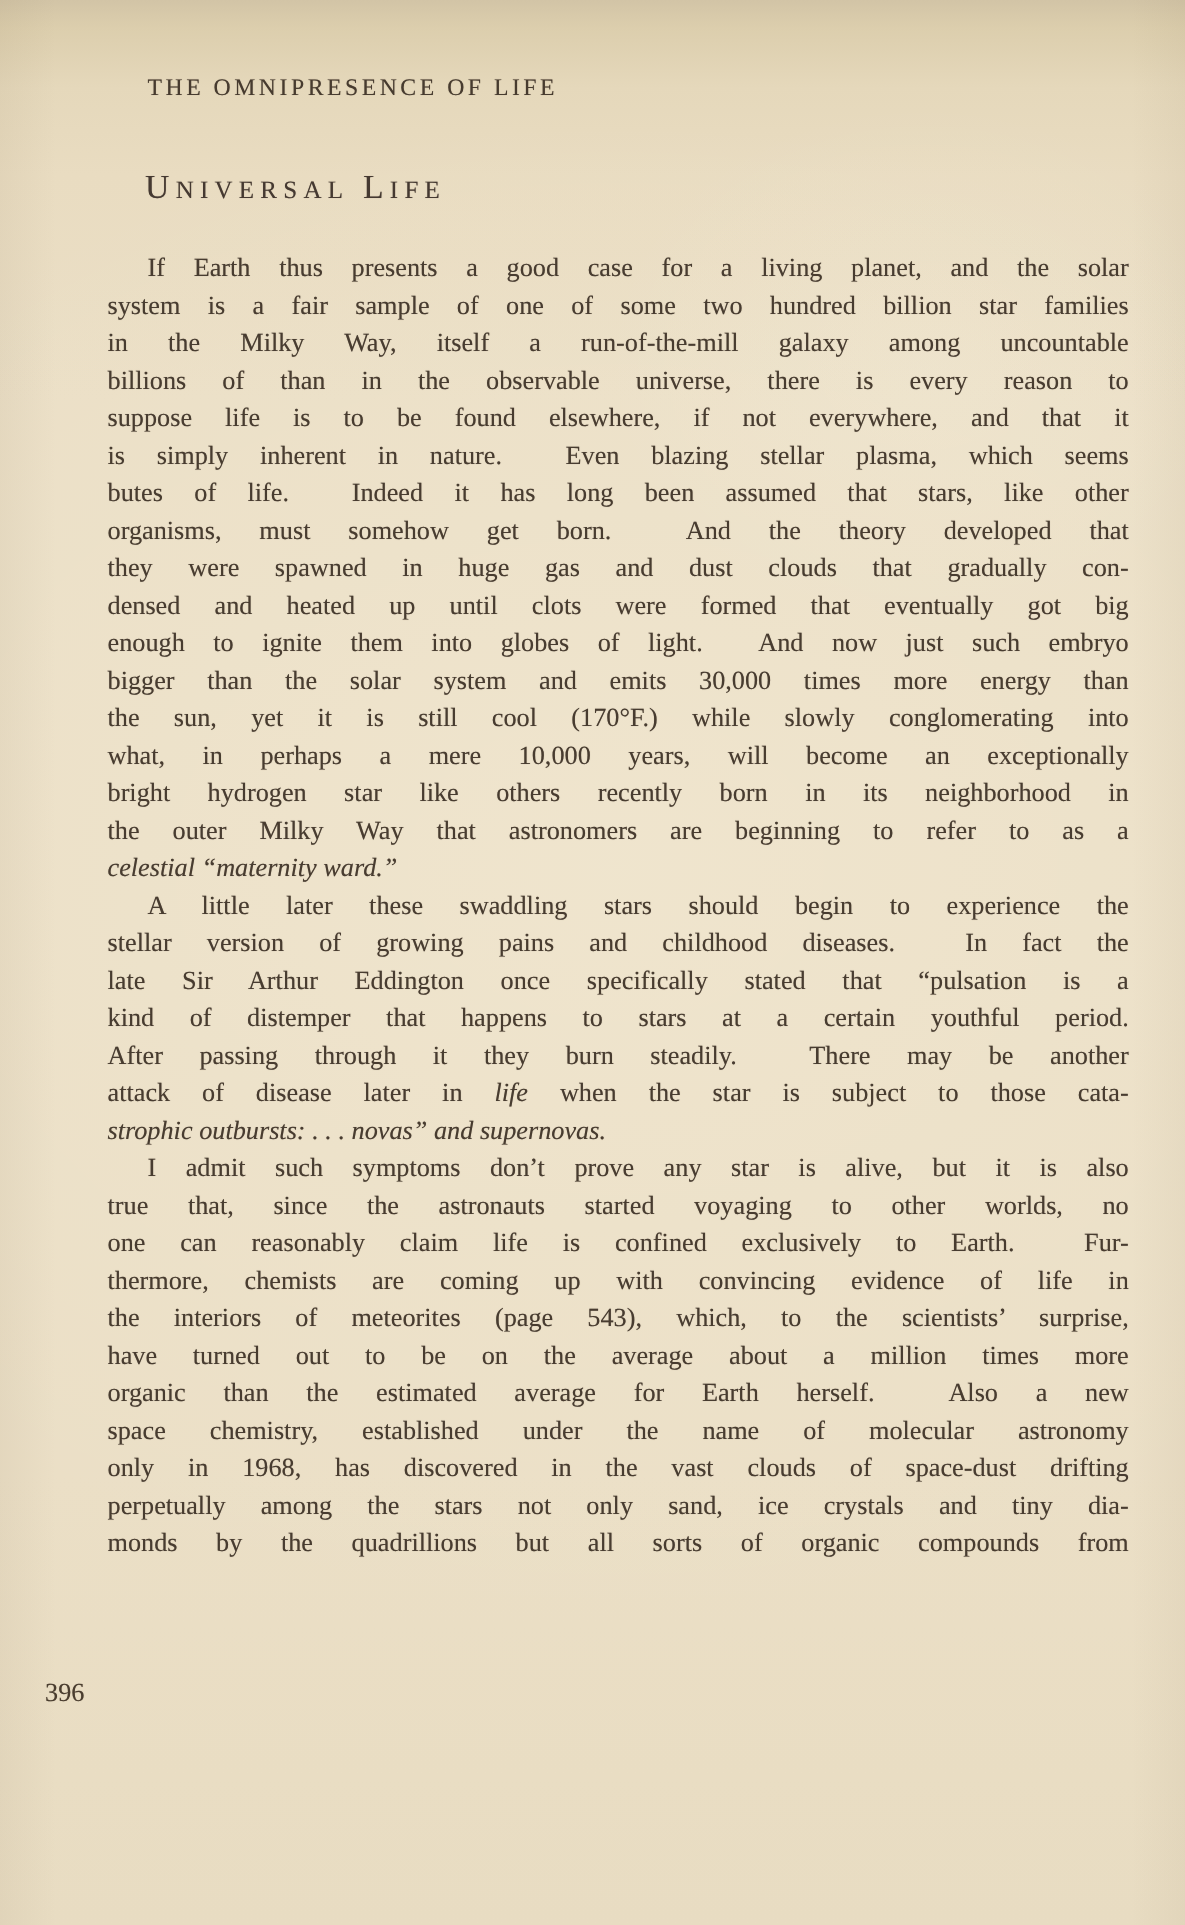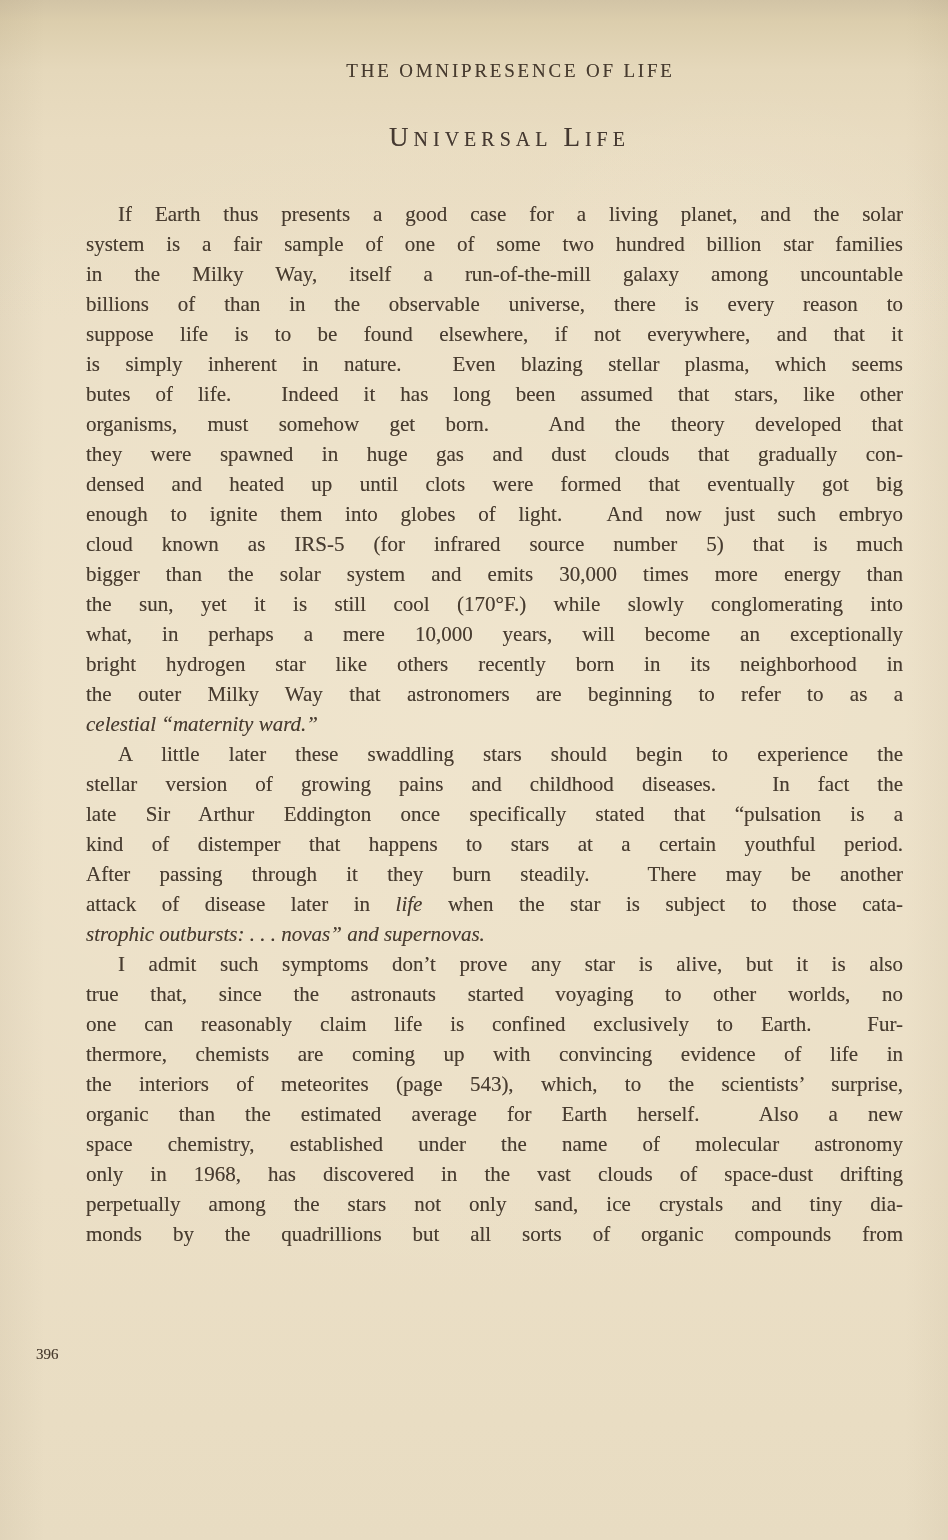--- a/index.html
+++ b/index.html
@@ -22,48 +22,47 @@
     content: "";
     position: absolute; inset: 0; pointer-events: none;
     background:
       linear-gradient(90deg, rgba(125,105,75,0.07) 0px, rgba(125,105,75,0) 45px,
                       rgba(125,105,75,0) 905px, rgba(125,105,75,0.06) 948px),
       radial-gradient(40% 20% at 78% 19%, rgba(255,252,240,0.12), rgba(255,252,240,0) 70%);
   }
   .running-header {
     position: absolute; top: 60px; left: 86px; width: 817px;
     box-sizing: border-box; padding-left: 32px;
-    text-align: center;
     font-size: 19px; letter-spacing: 2.8px;
     color: #473b2f;
     text-shadow: 0 0 0.6px rgba(71,59,47,0.45);
   }
   .section-title {
-    position: absolute; top: 122px; left: 86px; width: 817px;
+    position: absolute; top: 134px; left: 86px; width: 817px;
     box-sizing: border-box; padding-left: 30px;
-    text-align: center;
+    text-align: left;
     color: #453931;
     text-shadow: 0 0 0.6px rgba(69,57,49,0.45);
   }
   .section-title .cap { font-size: 27px; letter-spacing: 5px; }
   .section-title .sc  { font-size: 20px; letter-spacing: 5px; }
   .section-title .wordgap { display: inline-block; width: 11px; }
   .body-text {
     position: absolute; top: 199px; left: 86px; width: 817px;
     font-size: 21px; line-height: 30px;
     color: #483c30;
     text-shadow: 0 0 0.55px rgba(72,60,48,0.5);
   }
   .line { text-align: justify; text-align-last: justify; }
   .para > .line:first-child { text-indent: 32px; }
   .para.ends > .line:last-child { text-align-last: left; font-style: italic; }
   .italic { font-style: italic; margin-top: 10px; }
   .page-number {
     position: absolute; left: 36px; top: 1339px;
-    font-size: 15px; line-height: 30px;
+    font-size: 21px; line-height: 30px;
     color: #4a3d2f;
     text-shadow: 0 0 0.55px rgba(74,61,47,0.5);
   }
 </style>
 </head>
 <body>
 
 <div class="page">
 
   <div class="running-header">THE OMNIPRESENCE OF LIFE</div>
@@ -77,21 +76,20 @@
         <div class="line">system is a fair sample of one of some two hundred billion star families</div>
         <div class="line">in the Milky Way, itself a run-of-the-mill galaxy among uncountable</div>
         <div class="line">billions of than in the observable universe, there is every reason to</div>
         <div class="line">suppose life is to be found elsewhere, if not everywhere, and that it</div>
         <div class="line">is simply inherent in nature.&nbsp; Even blazing stellar plasma, which seems</div>
         <div class="line">butes of life.&nbsp; Indeed it has long been assumed that stars, like other</div>
         <div class="line">organisms, must somehow get born.&nbsp; And the theory developed that</div>
         <div class="line">they were spawned in huge gas and dust clouds that gradually con-</div>
         <div class="line">densed and heated up until clots were formed that eventually got big</div>
         <div class="line">enough to ignite them into globes of light.&nbsp; And now just such embryo</div>
-        <div class="line">cloud known as IRS-5 (for infrared source number 5) that is much</div>
         <div class="line">bigger than the solar system and emits 30,000 times more energy than</div>
         <div class="line">the sun, yet it is still cool (170°F.) while slowly conglomerating into</div>
         <div class="line">what, in perhaps a mere 10,000 years, will become an exceptionally</div>
         <div class="line">bright hydrogen star like others recently born in its neighborhood in</div>
         <div class="line">the outer Milky Way that astronomers are beginning to refer to as a</div>
         <div class="line">celestial “maternity ward.”</div>
       </div>
     <div class="para ends">
 
     <div class="line">A little later these swaddling stars should begin to experience the</div>
@@ -102,20 +100,21 @@
         <div class="line"><span>attack of disease later in </span><span class="italic">life</span><span> when the star is subject to those cata-</span></div>
         <div class="line">strophic outbursts: . . . novas” and supernovas.</div>
       </div>
     <div class="para">
 
     <div class="line">I admit such symptoms don’t prove any star is alive, but it is also</div>
         <div class="line">true that, since the astronauts started voyaging to other worlds, no</div>
         <div class="line">one can reasonably claim life is confined exclusively to Earth.&nbsp; Fur-</div>
         <div class="line">thermore, chemists are coming up with convincing evidence of life in</div>
         <div class="line">the interiors of meteorites (page 543), which, to the scientists’ surprise,</div>
+        <div class="line">have turned out to be on the average about a million times more</div>
         <div class="line">organic than the estimated average for Earth herself.&nbsp; Also a new</div>
         <div class="line">space chemistry, established under the name of molecular astronomy</div>
         <div class="line">only in 1968, has discovered in the vast clouds of space-dust drifting</div>
         <div class="line">perpetually among the stars not only sand, ice crystals and tiny dia-</div>
         <div class="line">monds by the quadrillions but all sorts of organic compounds from</div>
       </div>
   </div>
 
   <div class="page-number">396</div>
 

